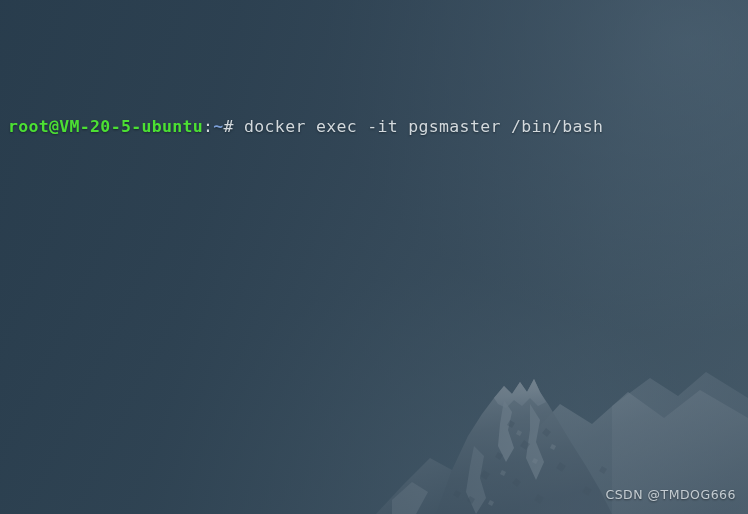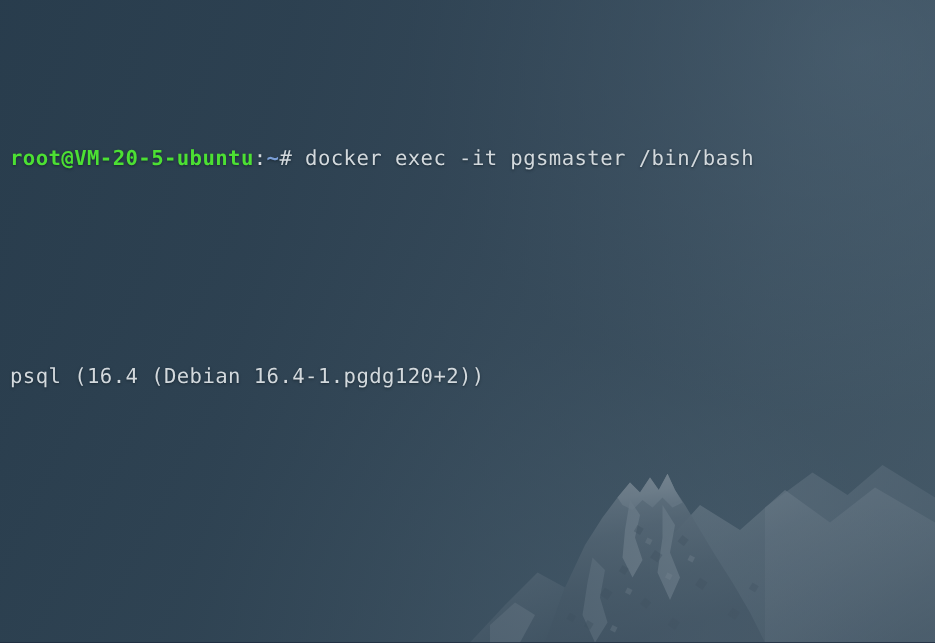--- a/index.html
+++ b/index.html
@@ -12,21 +12,21 @@
     overflow: hidden;
     background: #33485a;
     font-family: "DejaVu Sans Mono", "Liberation Mono", monospace;
   }
 
   #terminal {
     position: relative;
     width: 748px;
     height: 514px;
     overflow: hidden;
-    background-color: #0f172a;
+    background-color: #7f1d1d;
   }
 
   
   #wallpaper {
     position: absolute;
     inset: 0;
     z-index: 0;
     background:
       linear-gradient(160deg, #2f4355 0%, #36495a 35%, #455a68 70%, #4e626f 100%);
   }
@@ -173,21 +173,20 @@
     </g>
   </svg>
 
   <div id="tint"></div>
 
   <div id="screen">
 
     <div class="line"><span class="c-host">root@VM-20-5-ubuntu</span><span class="c-punct">:</span><span class="c-path">~</span><span class="c-punct"># </span><span class="c-txt">docker exec -it pgsmaster /bin/bash</span></div>
 
 
-    <div class="line">psql (16.4 (Debian 16.4-1.pgdg120+2))</div>
 
     
 
     
 
     
 
     
 
     
@@ -201,14 +200,15 @@
     
 
     
 
     
 
     
 
   </div>
 
+  <div id="watermark">CSDN @TMDOG666</div>
 
 </div>
 
 </body></html>

